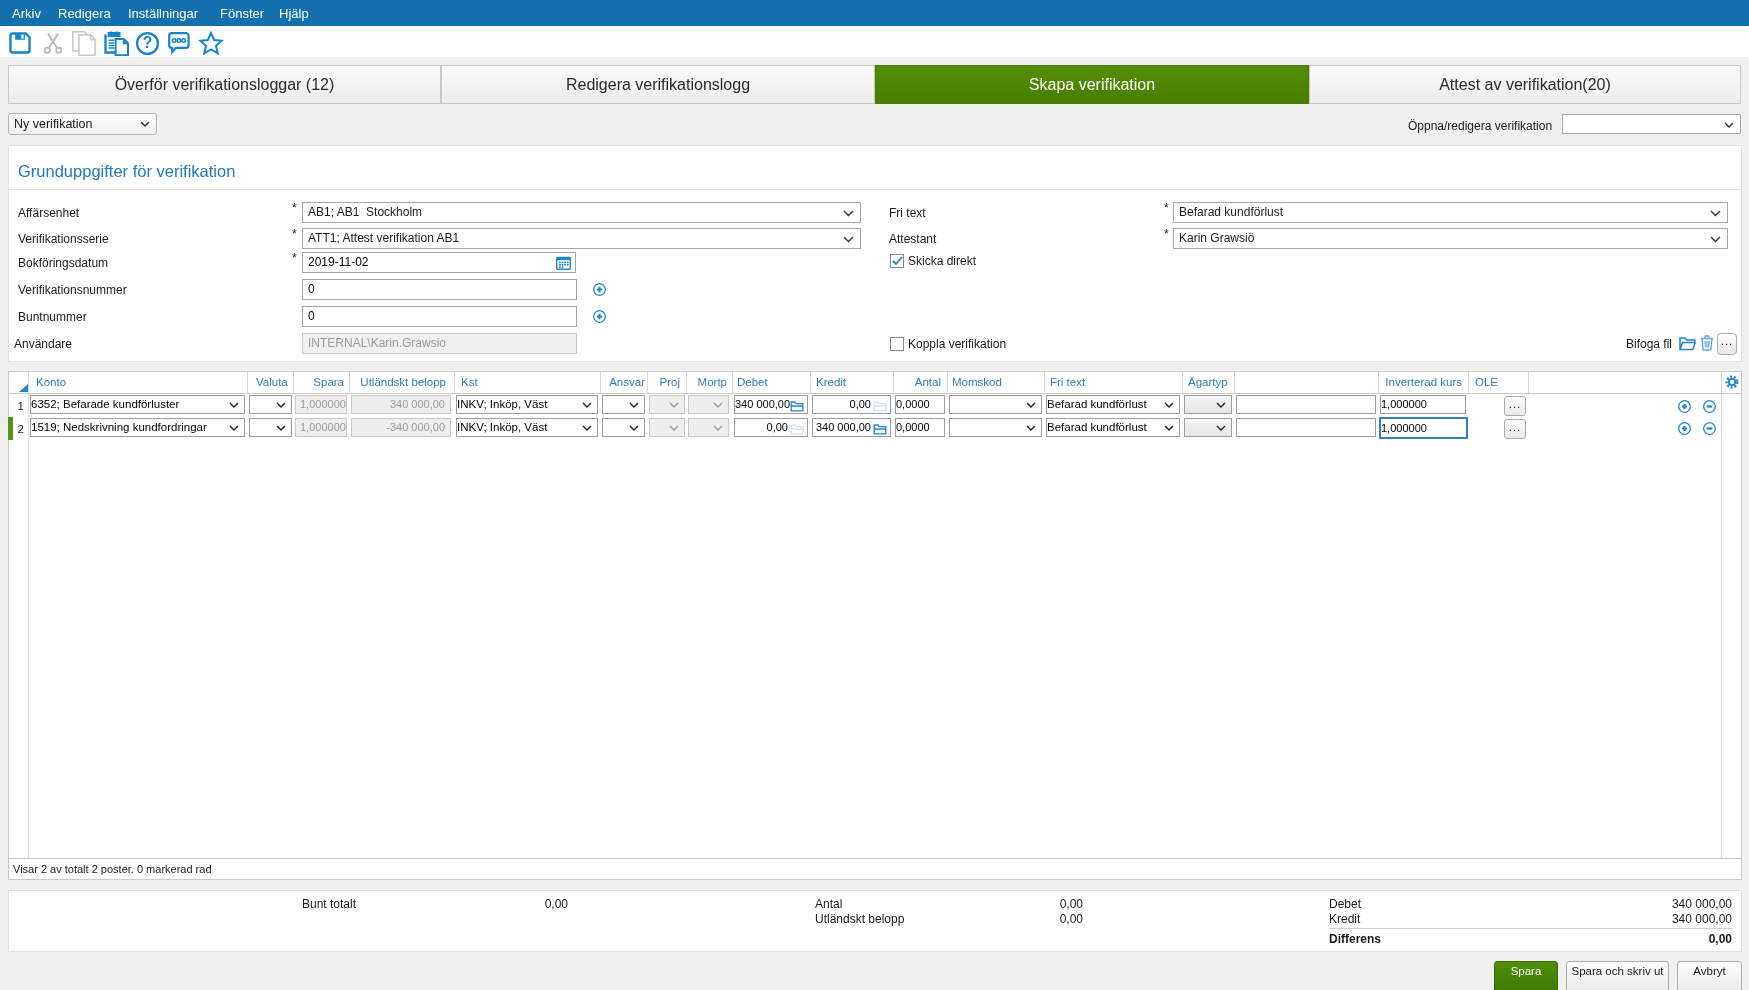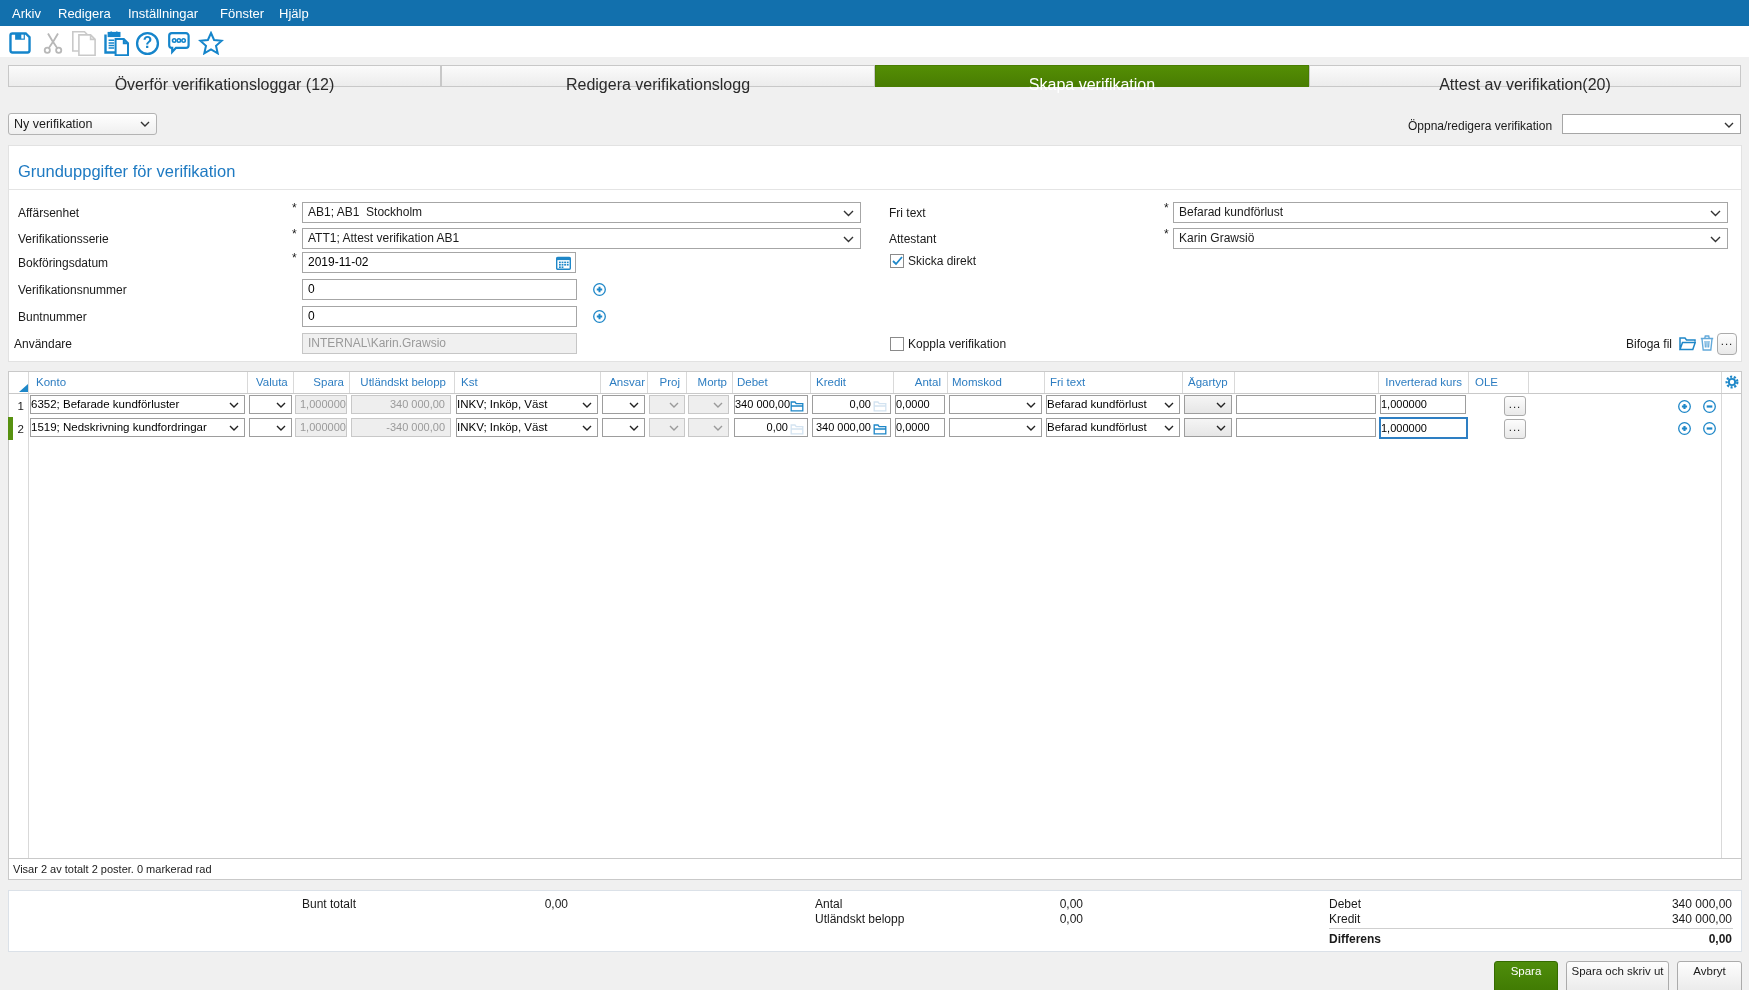--- a/index.html
+++ b/index.html
@@ -6,21 +6,21 @@
 html,body { width:1749px; height:990px; overflow:hidden; background:#f0f0f0;
   font-family:"Liberation Sans", sans-serif; position:relative; }
 .abs { position:absolute; }
 
 #menubar { position:absolute; left:0; top:0; width:1749px; height:26px; background:#1270ad; }
 #menubar span { color:#fff; font-size:13px; position:absolute; top:6px; }
 
 #toolbar { position:absolute; left:0; top:26px; width:1749px; height:31px; background:#fff; }
 #toolbar svg { position:absolute; top:5px; }
 
-.tab { position:absolute; top:65px; height:22px; border:1px solid #c8c8c8;
+.tab { position:absolute; top:65px; height:39px; border:1px solid #c8c8c8;
   background:linear-gradient(#fbfbfb,#ececec); color:#2a2a2a; font-size:16px;
   text-align:center; line-height:37px; }
 .tab.active { background:linear-gradient(#548e04,#497d02); border:1px solid #497d02; color:#fff; }
 
 .sel { position:absolute; background:#fff; border:1px solid #a6a6a6; font-size:12px;
   color:#1a1a1a; line-height:19px; padding-left:5px; }
 .sel .chev { position:absolute; right:6px; top:7px; }
 .inp { position:absolute; background:#fff; border:1px solid #a6a6a6; font-size:12px;
   color:#000; line-height:19px; padding-left:5px; }
 .inp.dis { background:#f0f0f0; border-color:#c6c6c6; color:#9a9a9a; }

